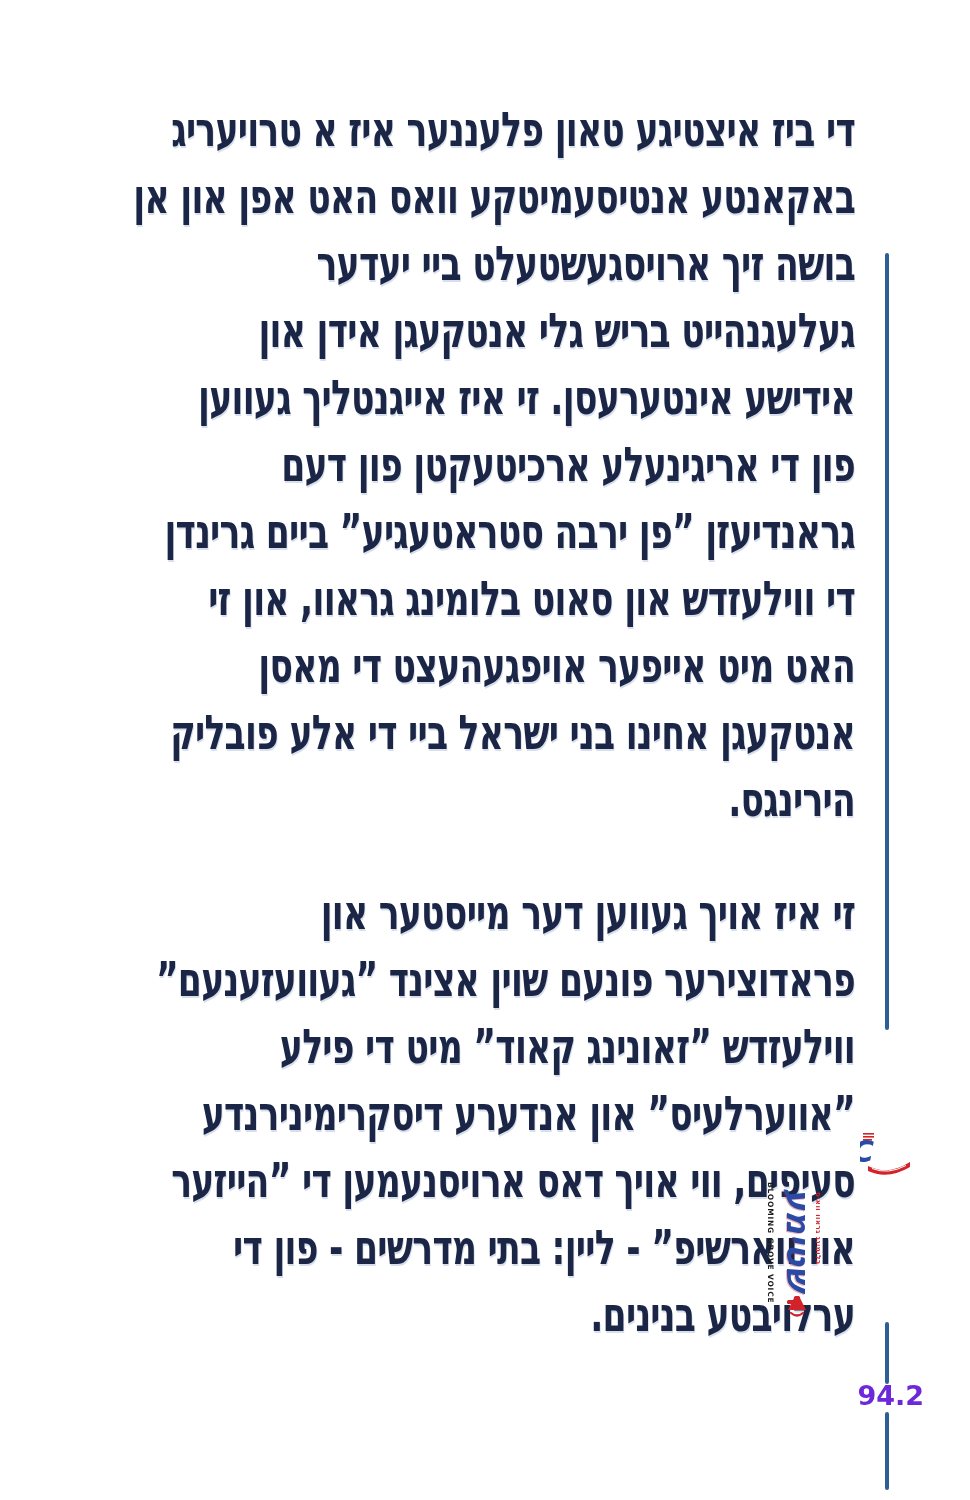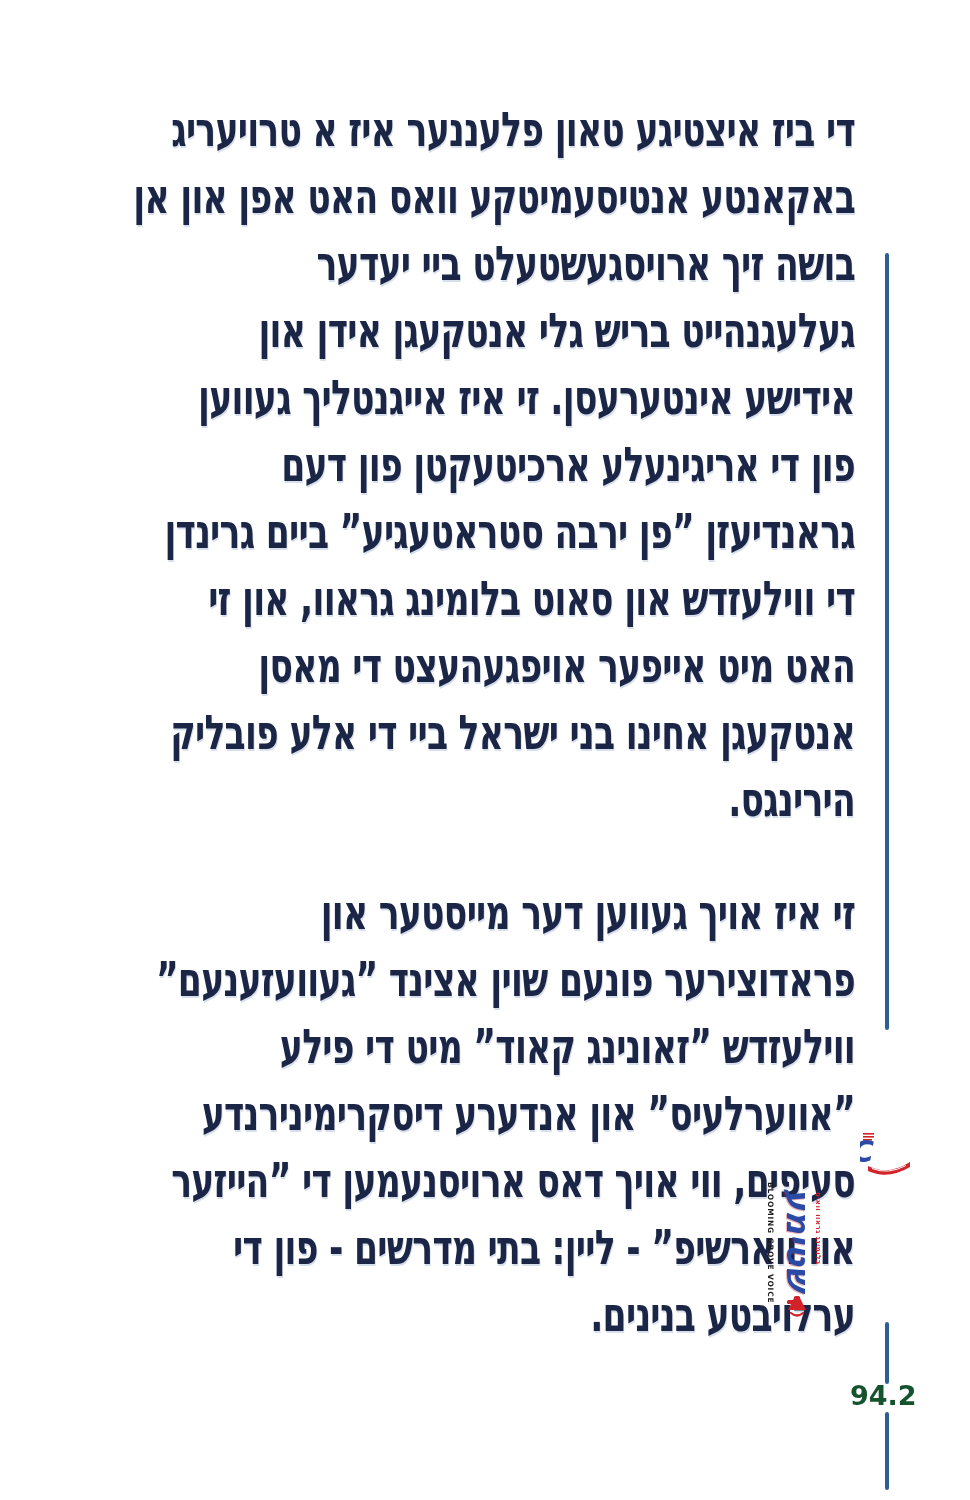--- a/index.html
+++ b/index.html
@@ -53,25 +53,25 @@
   }
   .rule-a { top: 253px;  height: 777px; }
   .rule-b { top: 1322px; height: 62px;  }
   .rule-c { top: 1412px; height: 78px;  }
   
   .page-number {
     position: absolute;
     left: 858px;
     top: 1380px;
     width: 74px;
-    text-align: left;
+    text-align: right;
     direction: ltr;
     font-size: 27px;
     font-weight: 700;
-    color: #14532d;
+    color: #6d28d9;
     letter-spacing: 0px;
   }
   
   .uc-logo {
     position: absolute;
     left: 868px;
     top: 1126px;
     width: 56px;
     height: 56px;
   }

